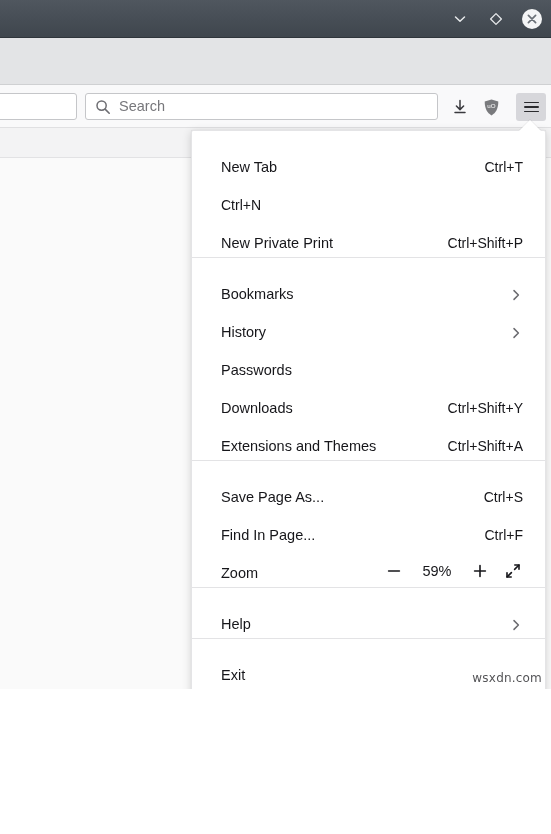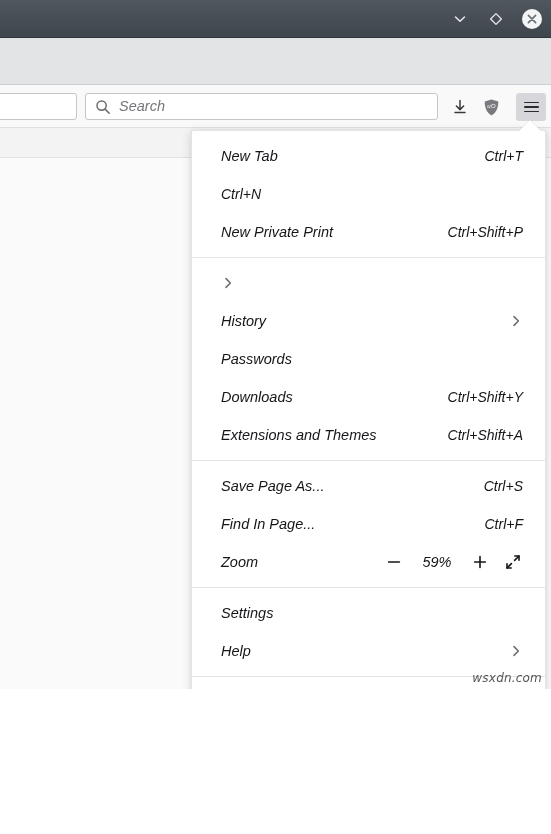--- a/index.html
+++ b/index.html
@@ -9,21 +9,20 @@
     overflow: hidden;
     font-family: "Liberation Sans", sans-serif;
     background: #ffffff;
   }
   #screen {
     position: relative;
     width: 551px;
     height: 689px;
     background: #fef9c3;
     overflow: hidden;
-    font-style: italic;
   }
 
   
   .titlebar {
     position: absolute;
     left: 0; top: 0;
     width: 551px; height: 38px;
     background: linear-gradient(to bottom, #50575f 0%, #464d55 55%, #3f464d 100%);
     border-bottom: 1px solid #2f353b;
   }
@@ -144,21 +143,21 @@
     border: 1px solid #e4e4e6;
     border-radius: 2px;
     box-shadow: 0 2px 10px rgba(0,0,0,0.16), 0 0 1px rgba(0,0,0,0.12);
     z-index: 20;
     padding: 6px 0 6px 0;
     overflow: hidden;
   }
   .mi {
     height: 38px;
     display: flex;
-    align-items: center;
+    align-items: flex-end;
     padding: 0 22px 0 29px;
     cursor: default;
     gap: 24px;
   }
   .mi-label {
     flex: 1 1 auto;
     font-size: 14.5px;
     color: #16161a;
     white-space: nowrap;
   }
@@ -284,20 +283,21 @@
       </div>
       <div class="mi">
         <span class="mi-shortcut">Ctrl+N</span>
       </div>
       <div class="mi">
         <span class="mi-label">New Private Print</span>
         <span class="mi-shortcut">Ctrl+Shift+P</span>
       </div>
       <div class="sep"></div>
       <div class="mi">
+        <span class="mi-label">Bookmarks</span>
         <span class="chev">
           <svg width="14" height="14" viewBox="0 0 14 14">
             <path d="M5 2.6 L9.4 7 L5 11.4" fill="none" stroke="#6a6a6f" stroke-width="1.5" stroke-linecap="round" stroke-linejoin="round"></path>
           </svg>
         </span>
       </div>
       <div class="mi">
         <span class="mi-label">History</span>
         <span class="chev">
           <svg width="14" height="14" viewBox="0 0 14 14">
@@ -344,23 +344,20 @@
               <path d="M10.6 7.4 L15 3" stroke="#16161a" stroke-width="1.6" stroke-linecap="round"></path>
               <path d="M15 3 L10.8 3 M15 3 L15 7.2" stroke="#16161a" stroke-width="1.6" stroke-linecap="round"></path>
               <path d="M7.4 10.6 L3 15" stroke="#16161a" stroke-width="1.6" stroke-linecap="round"></path>
               <path d="M3 15 L7.2 15 M3 15 L3 10.8" stroke="#16161a" stroke-width="1.6" stroke-linecap="round"></path>
             </svg>
           </span>
         </span>
       </div>
       <div class="sep"></div>
       <div class="mi">
-        <span class="mi-label">Settings</span>
-      </div>
-      <div class="mi">
         <span class="mi-label">Help</span>
         <span class="chev">
           <svg width="14" height="14" viewBox="0 0 14 14">
             <path d="M5 2.6 L9.4 7 L5 11.4" fill="none" stroke="#6a6a6f" stroke-width="1.5" stroke-linecap="round" stroke-linejoin="round"></path>
           </svg>
         </span>
       </div>
       <div class="sep"></div>
       <div class="mi">
         <span class="mi-label">Exit</span>

